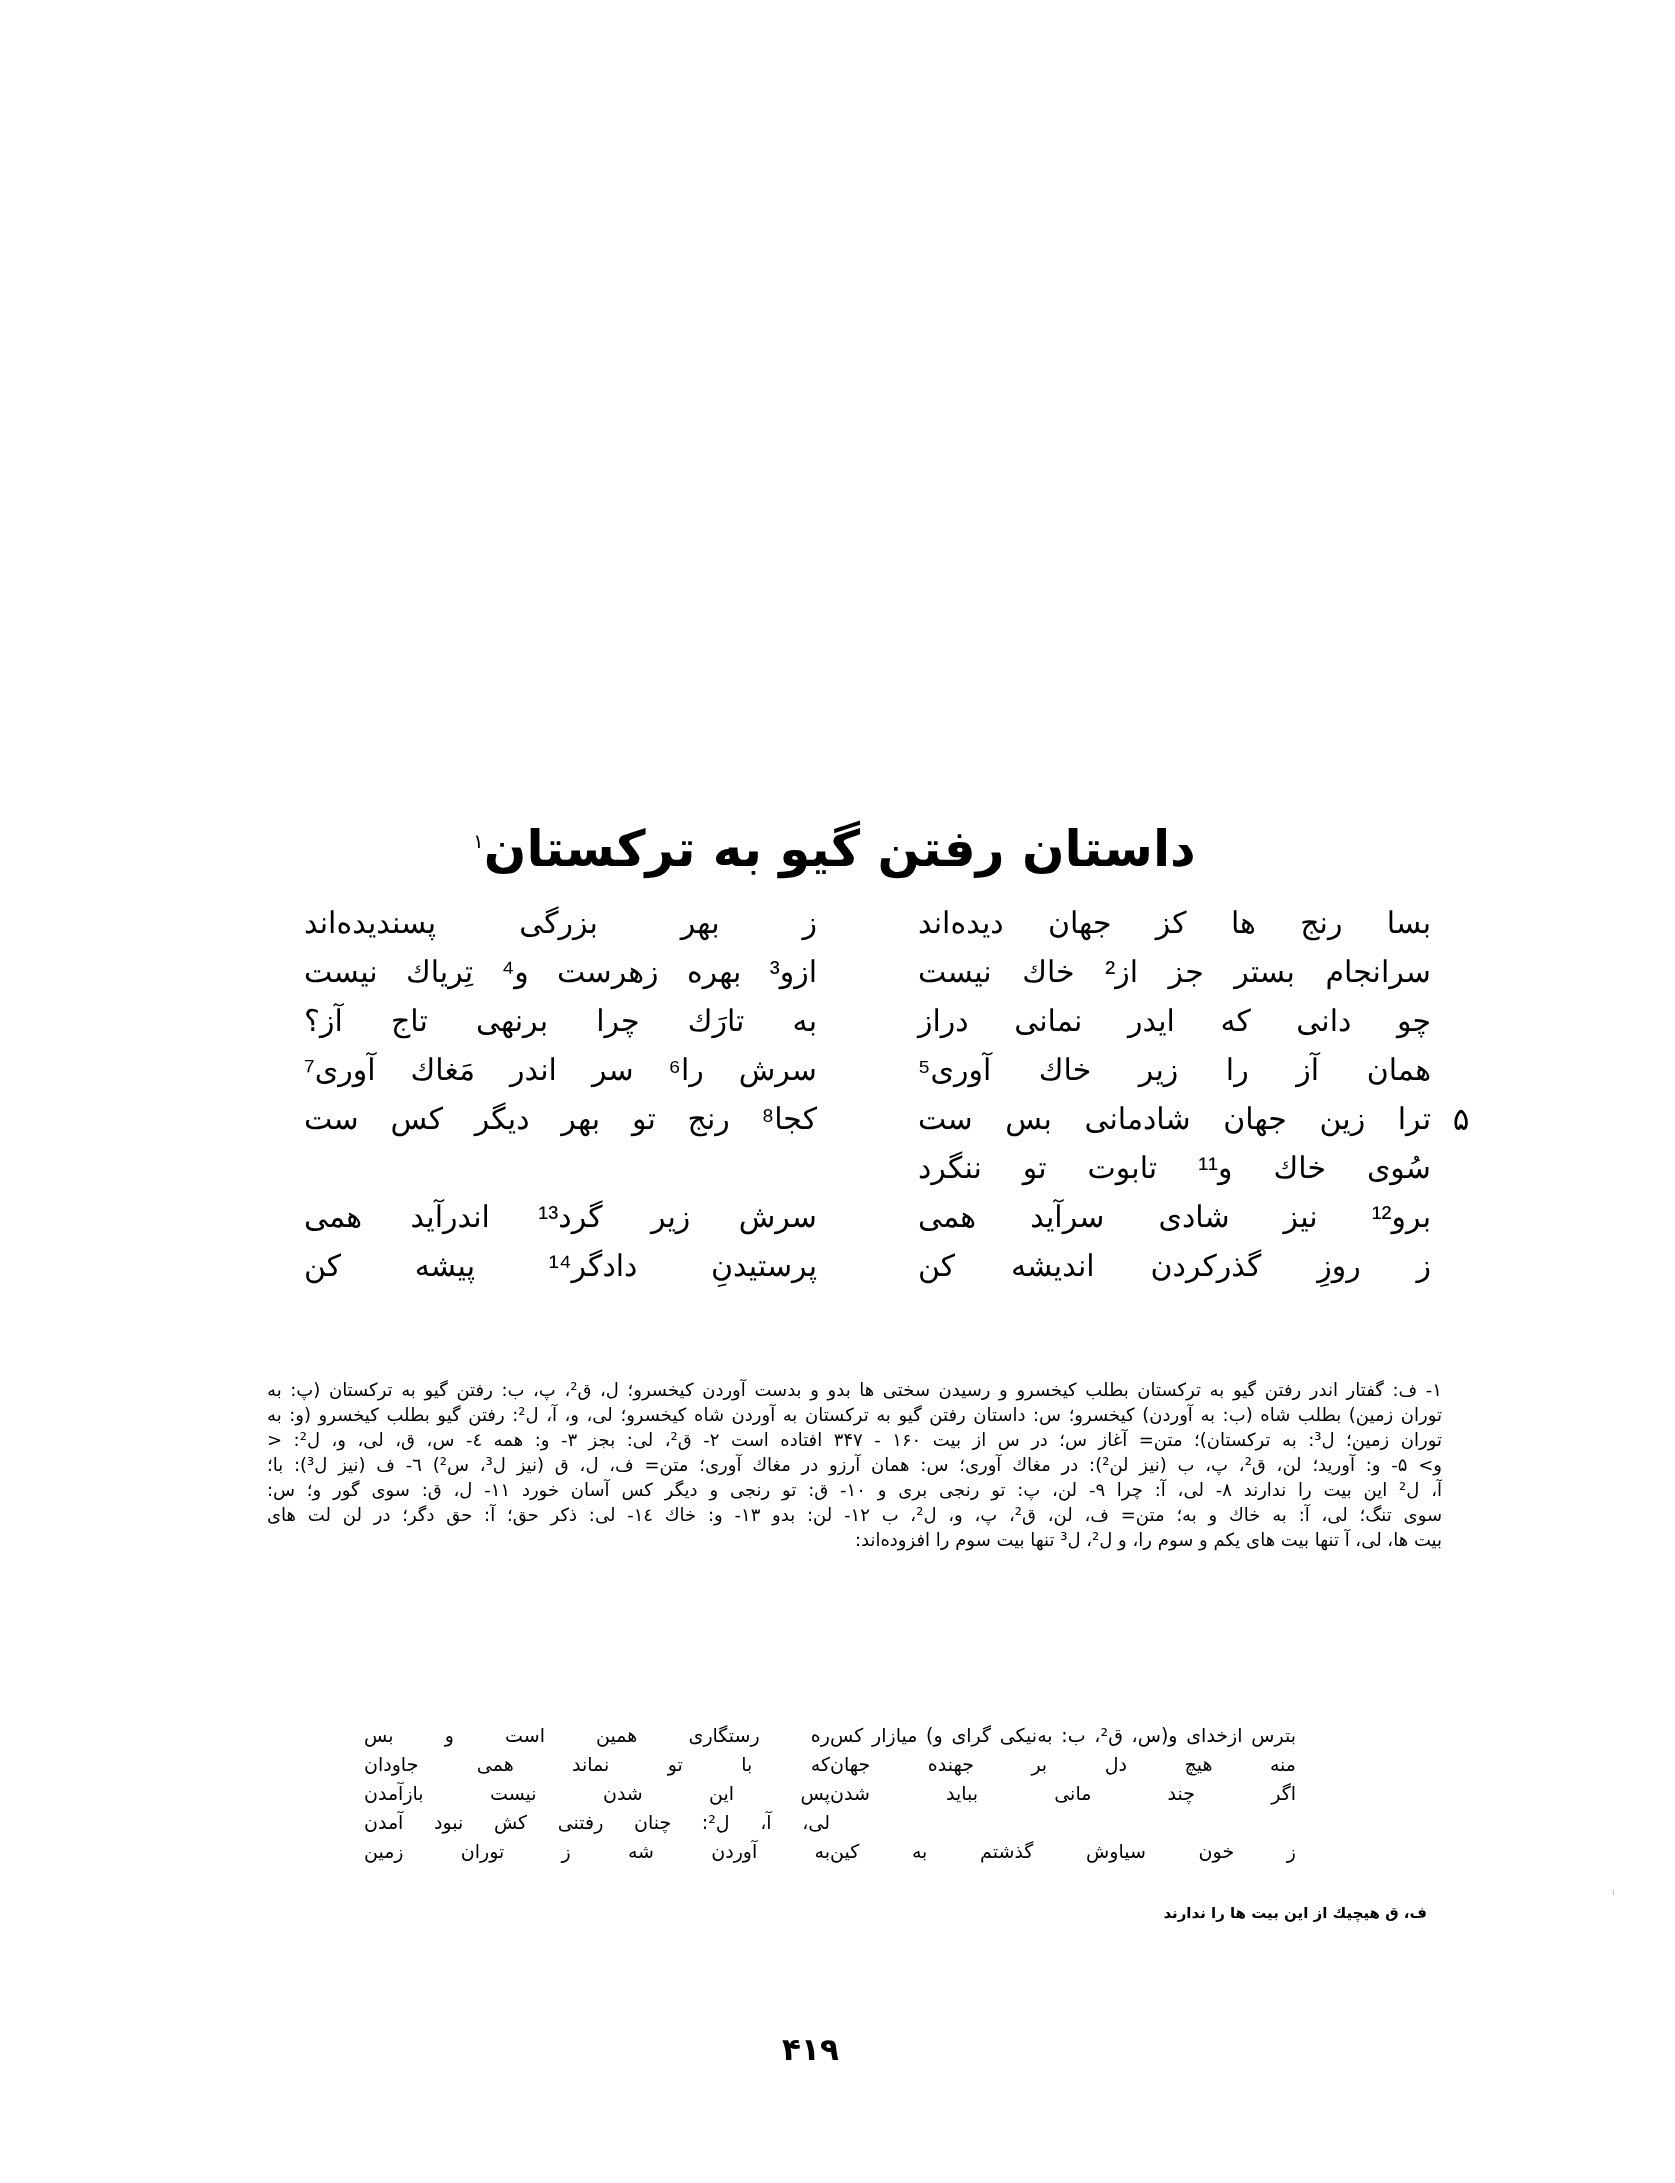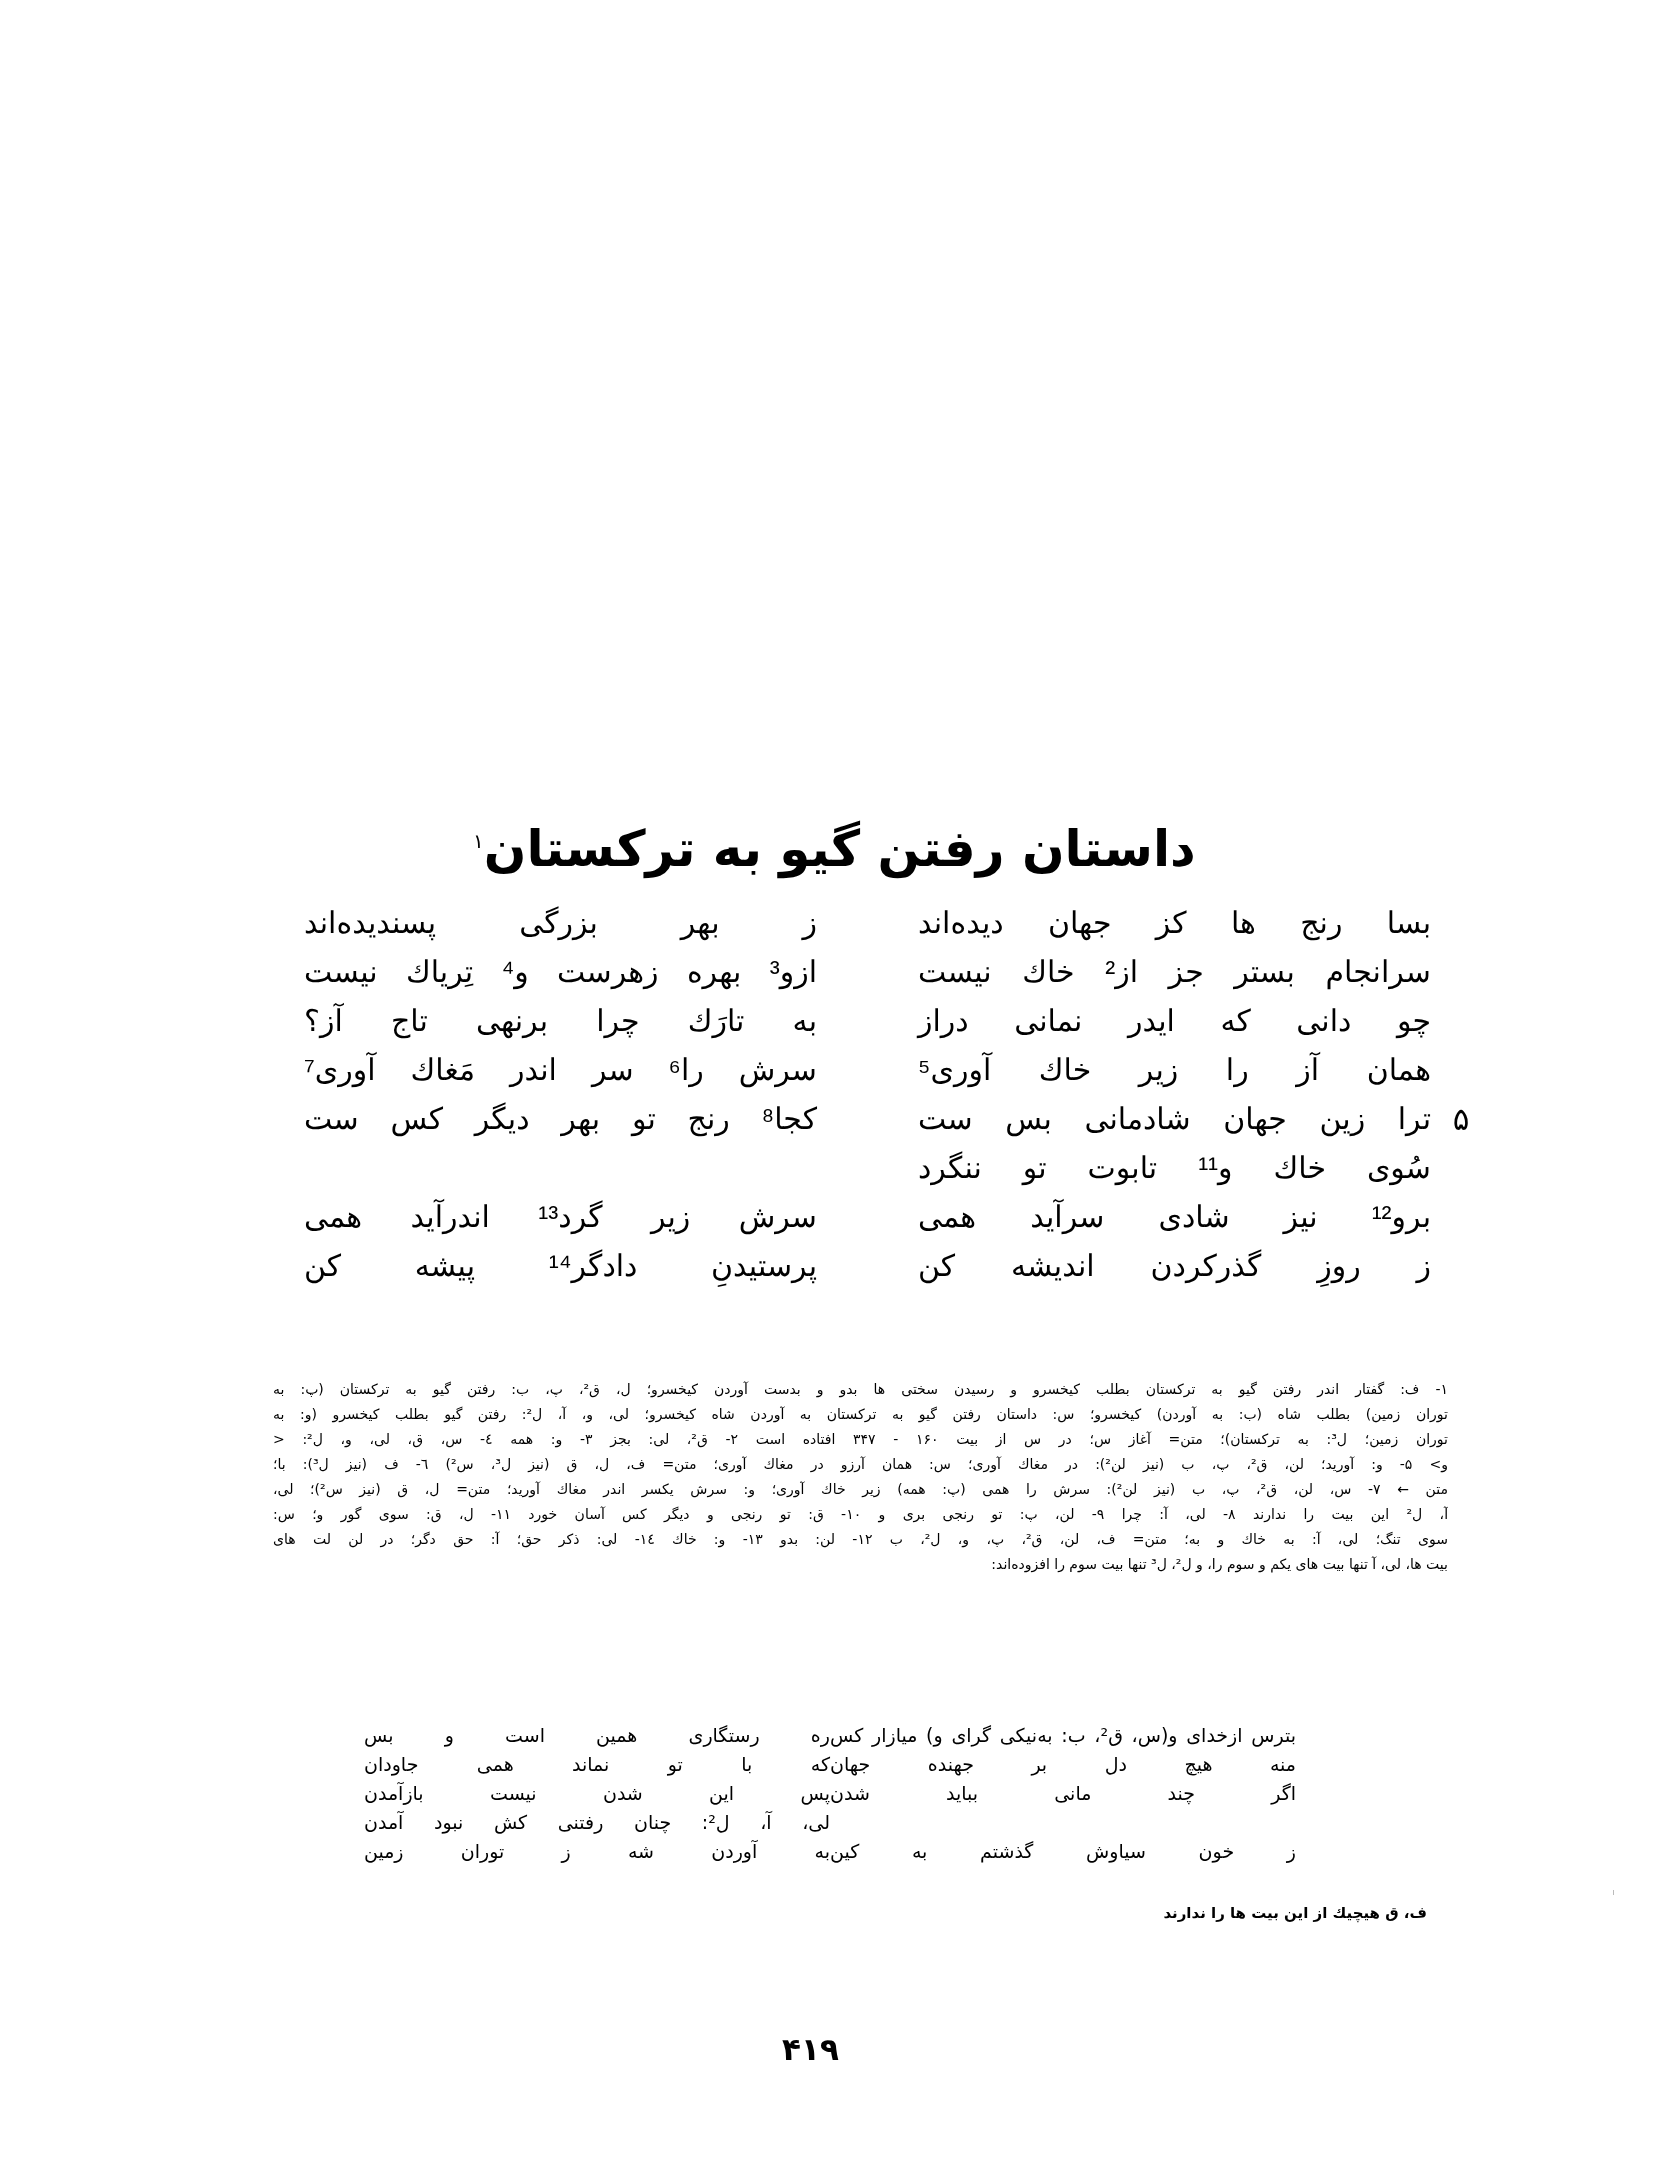--- a/index.html
+++ b/index.html
@@ -59,23 +59,23 @@
       text-align-last: justify;
       white-space: nowrap;
       overflow: visible;
     }
     .hemistich.right { width: 513px; margin-left: 101px; }
     .hemistich.left  { width: 513px; }
 
     .footnotes {
       position: absolute;
       top: 1377px;
-      left: 273px;
+      left: 267px;
       width: 1175px;
-      font-size: 14px;
+      font-size: 18px;
       line-height: 25px;
       text-align: justify;
     }
     .fn-line {
       white-space: nowrap;
       overflow: hidden;
       text-align: justify;
       text-align-last: justify;
       height: 25px;
     }
@@ -182,21 +182,20 @@
       <span class="hemistich right">ز روزِ گذرکردن اندیشه کن</span>
       <span class="hemistich left">پرستیدنِ دادگر¹⁴ پیشه کن</span>
     </div>
   </div>
 
   <div class="footnotes">
     <div class="fn-line">۱- ف: گفتار اندر رفتن گیو به ترکستان بطلب کیخسرو و رسیدن سختی ها بدو و بدست آوردن کیخسرو؛ ل، ق²، پ، ب: رفتن گیو به ترکستان (پ: به</div>
     <div class="fn-line">توران زمین) بطلب شاه (ب: به آوردن) کیخسرو؛ س: داستان رفتن گیو به ترکستان به آوردن شاه کیخسرو؛ لی، و، آ، ل²: رفتن گیو بطلب کیخسرو (و: به</div>
     <div class="fn-line">توران زمین؛ ل³: به ترکستان)؛ متن= آغاز س؛ در س از بیت ۱۶۰ - ۳۴۷ افتاده است   ۲- ق²، لی: بجز   ۳- و: همه   ٤- س، ق، لی، و، ل²: &lt;</div>
     <div class="fn-line">و&gt;   ۵- و: آورید؛ لن، ق²، پ، ب (نیز لن²): در مغاك آوری؛ س: همان آرزو در مغاك آوری؛ متن= ف، ل، ق (نیز ل³، س²)   ٦- ف (نیز ل³): با؛</div>
-    <div class="fn-line">متن ←   ۷- س، لن، ق²، پ، ب (نیز لن²): سرش را همی (پ: همه) زیر خاك آوری؛ و: سرش یکسر اندر مغاك آورید؛ متن= ل، ق (نیز س²)؛ لی،</div>
     <div class="fn-line">آ، ل² این بیت را ندارند   ۸- لی، آ: چرا   ۹- لن، پ: تو رنجی بری و   ۱۰- ق: تو رنجی و دیگر کس آسان خورد   ۱۱- ل، ق: سوی گور و؛ س:</div>
     <div class="fn-line">سوی تنگ؛ لی، آ: به خاك و به؛ متن= ف، لن، ق²، پ، و، ل²، ب   ۱۲- لن: بدو   ۱۳- و: خاك   ۱٤- لی: ذکر حق؛ آ: حق دگر؛ در لن لت های</div>
     <div class="fn-line last">بیت ها، لی، آ تنها بیت های یکم و سوم را، و ل²، ل³ تنها بیت سوم را افزوده‌اند:</div>
   </div>
 
   <div class="added-verses">
     <div class="av-row">
       <span class="av-h r">بترس ازخدای و(س، ق²، ب: به‌نیکی گرای و) میازار کس</span>
       <span class="av-h">ره رستگاری همین است و بس</span>
     </div>

